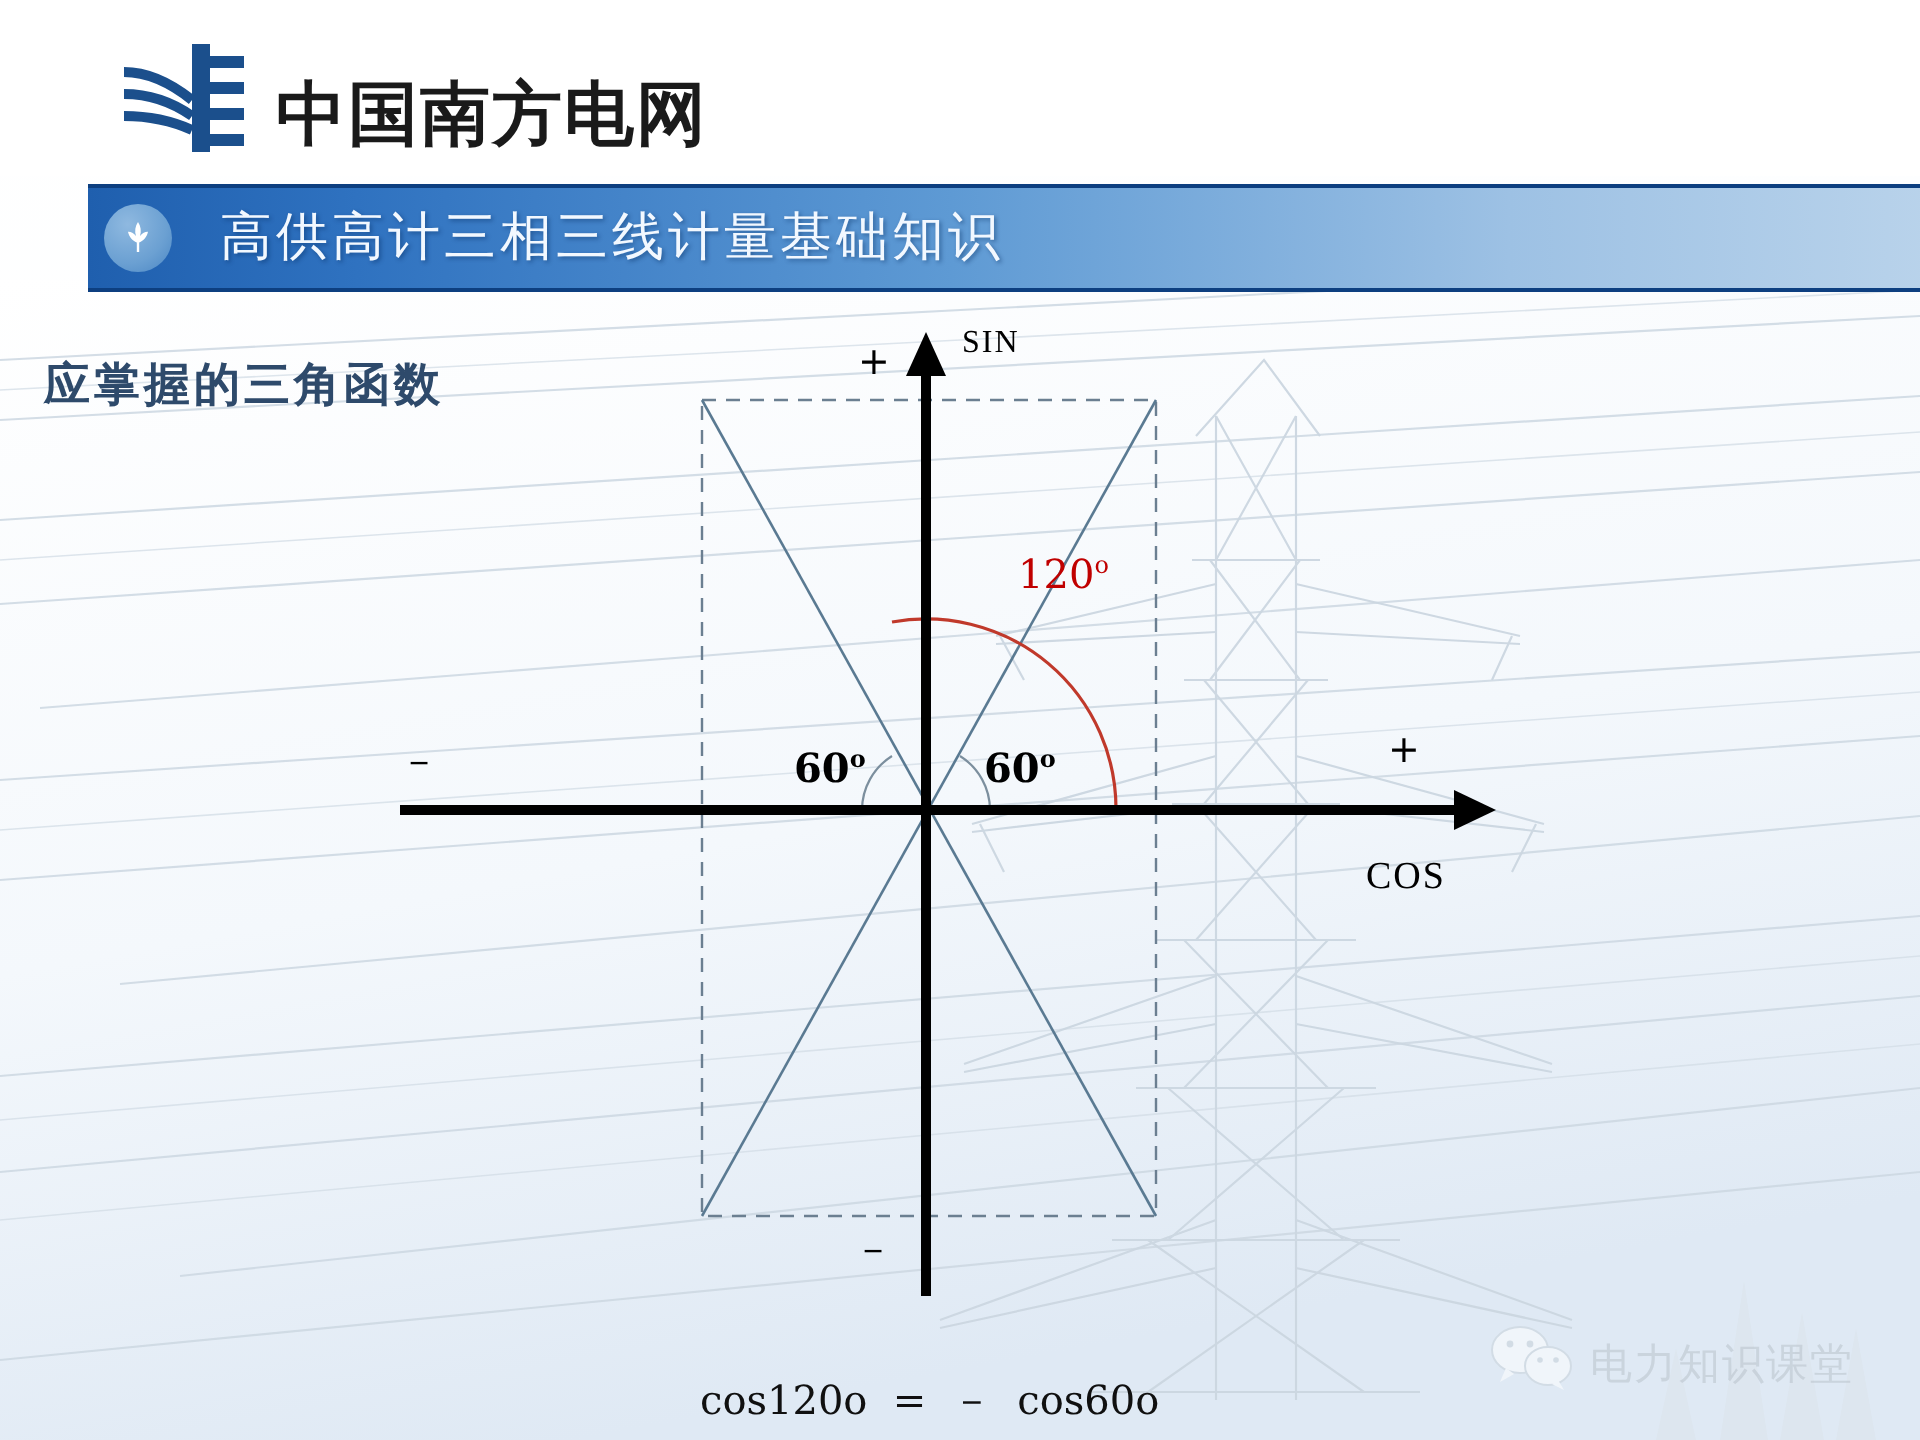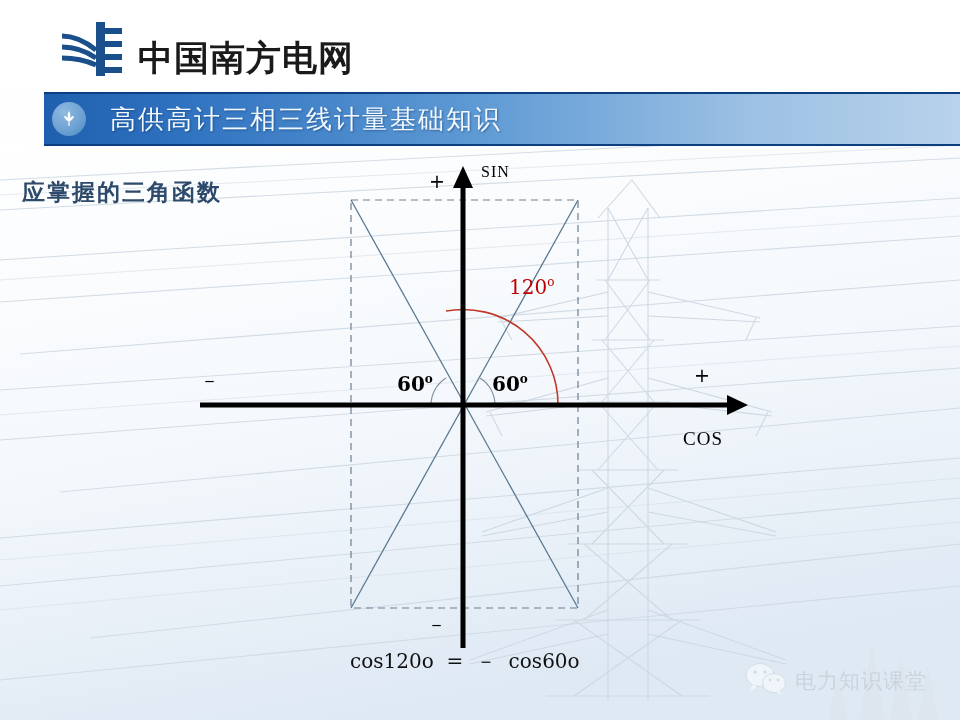--- a/index.html
+++ b/index.html
@@ -59,21 +59,21 @@
   .lbl-plus-right{left:694px;top:364px;font-size:19px;font-family:"DejaVu Sans",sans-serif;}
   .lbl-minus-left{left:200px;top:368px;font-size:19px;font-family:"DejaVu Sans",sans-serif;}
   .lbl-minus-bottom{left:427px;top:612px;font-size:19px;font-family:"DejaVu Sans",sans-serif;}
   .lbl-120{left:481px;top:275px;font-size:20px;font-weight:normal;color:#C00000;font-family:"DejaVu Serif",serif;margin-left:28px;}
   .lbl-60a{left:397px;top:372px;font-size:20px;font-weight:bold;font-family:"DejaVu Serif",serif;}
   .lbl-60b{left:492px;top:372px;font-size:20px;font-weight:bold;font-family:"DejaVu Serif",serif;}
   .sup{font-size:12px;vertical-align:super;}
 
   
   .equations{position:absolute;left:350px;top:648px;font-family:"DejaVu Serif","Liberation Serif",serif;font-size:20px;color:#101010;line-height:26px;}
-  .eq-row{white-space:pre;}
+  .eq-row{white-space:pre;margin-top:39px;}
 
   
   .wechat{position:absolute;left:745px;top:662px;display:flex;align-items:center;opacity:.55;}
   .wechat-text{margin-left:8px;font-family:Liberation Serif, serif;font-size:21px;color:#b9c3cc;letter-spacing:1px;}
 </style>
 </head>
 <body>
 
 <div id="slide">
 

